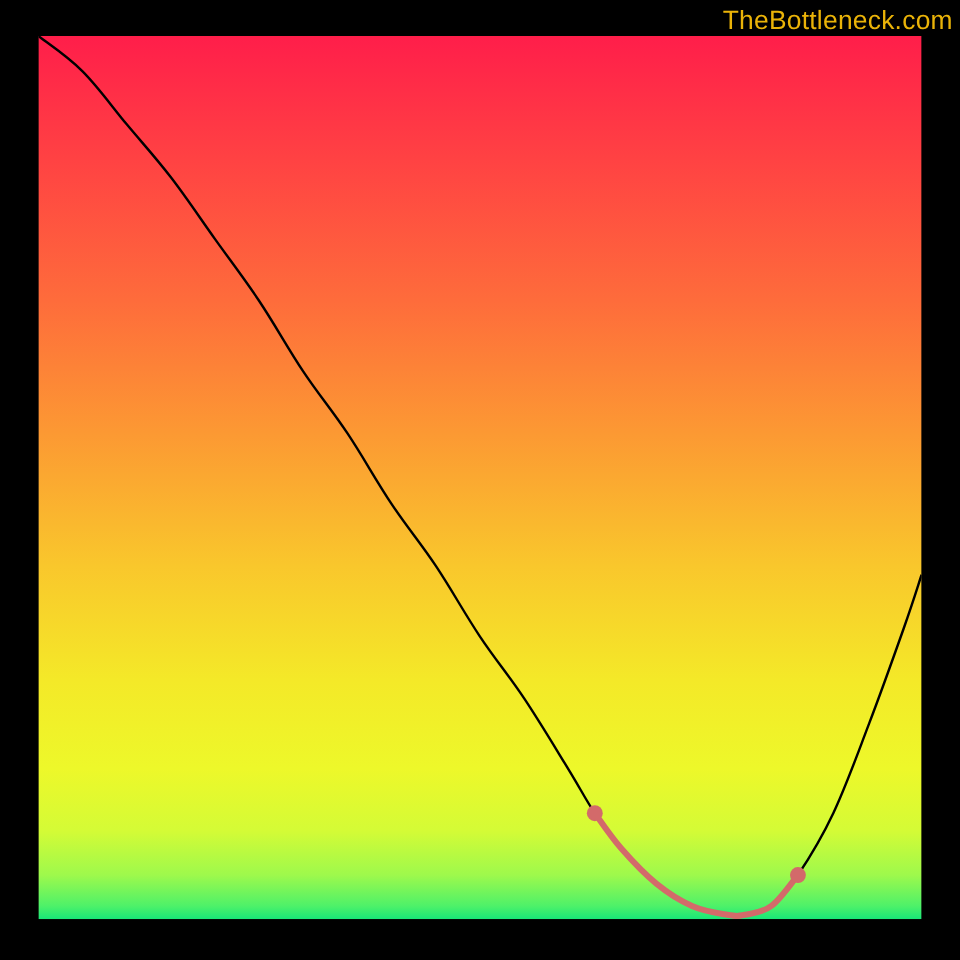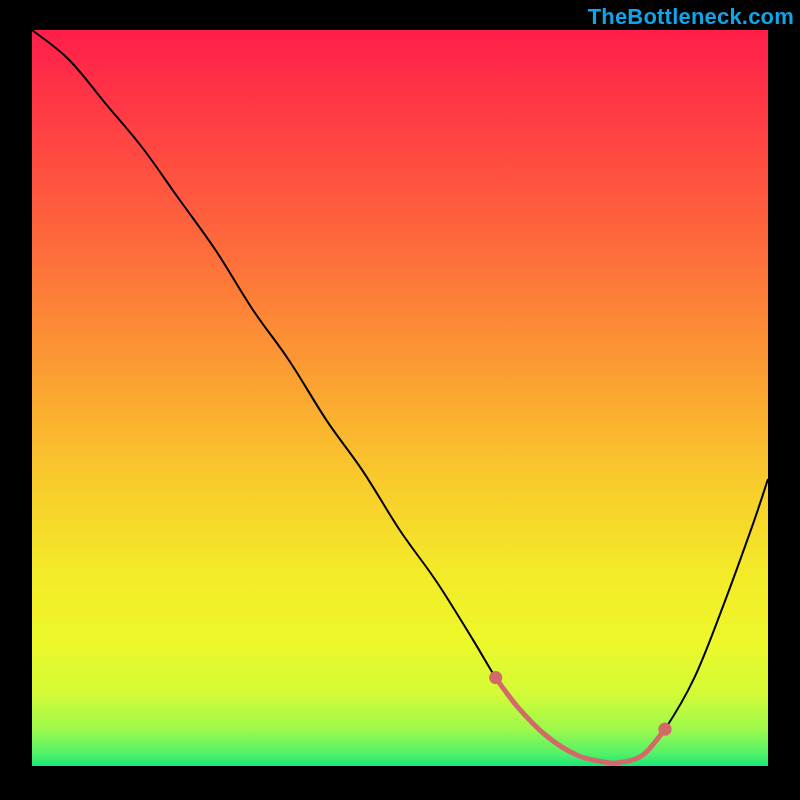--- a/index.html
+++ b/index.html
@@ -14,23 +14,23 @@
   .frame {
     position: relative;
     width: 800px;
     height: 800px;
     background: #000;
   }
   .watermark {
     position: absolute;
     top: 4px;
     right: 6px;
-    color: #0ea5e9;
+    color: #eab308;
     font-size: 22px;
-    font-weight: 700;
+    font-weight: 400;
     letter-spacing: 0.2px;
     z-index: 10;
   }
   .plot-outer {
     position: absolute;
     left: 32px;
     top: 30px;
     width: 736px;
     height: 740px;
     background: #000;

